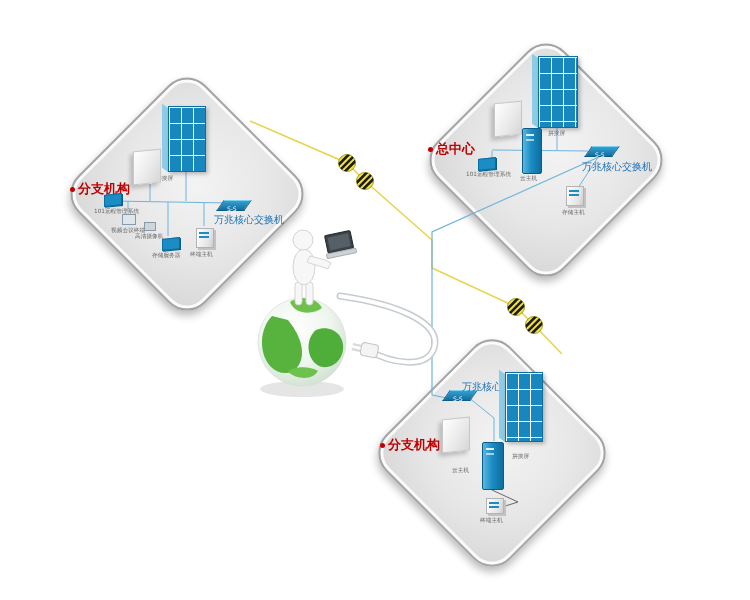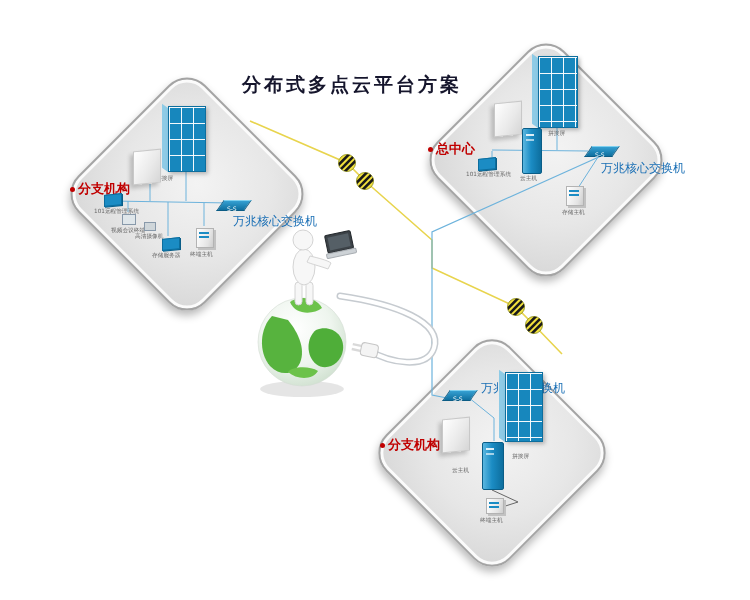--- a/index.html
+++ b/index.html
@@ -77,23 +77,22 @@
   }
   .stor::after {
     content:""; position:absolute; left:2px; top:3px; width:10px; height:2px;
     background:#1b8cc4; box-shadow:0 4px 0 #1b8cc4;
   }
   .dlabel {
     position:absolute; z-index:3; font-size:6px; color:#666;
     white-space:nowrap; transform:scale(.95); transform-origin:left top;
   }
   .blabel {
-    position:absolute; z-index:3; font-size:12px; color:#1a6fb5;
+    position:absolute; z-index:3; font-size:10px; color:#1a6fb5;
     white-space:nowrap;
-    margin-left:19px;
   }
 </style>
 </head>
 <body>
 
 <div class="stage">
 
   <div class="panel" style="left:97px; top:104px; width:176px; height:176px;"></div>
   <div class="panel" style="left:456px; top:70px; width:176px; height:176px;"></div>
   <div class="panel" style="left:404px; top:365px; width:172px; height:172px;"></div>
@@ -165,21 +164,20 @@
       <g clip-path="url(#coilClip)">
           <g transform="rotate(-45)" fill="#1a1a1a">
         <rect x="-10" y="-6" width="20" height="2.6"></rect>
             <rect x="-10" y="-1.3" width="20" height="2.6"></rect>
             <rect x="-10" y="3.2" width="20" height="2.6"></rect>
       </g>
         </g>
     </g>
   </svg>
 
-  <div class="title">分布式多点云平台方案</div>
 
   <div class="site-label" style="left:70px; top:180px;">
     <span class="dot"></span>
     <span>分支机构</span>
   </div>
 
   <div class="dev" style="left:168px; top:106px;">
     <div class="wall-side" style="height:64px;"></div>
     <div class="wall-front" style="width:36px; height:64px;"></div>
   </div>

